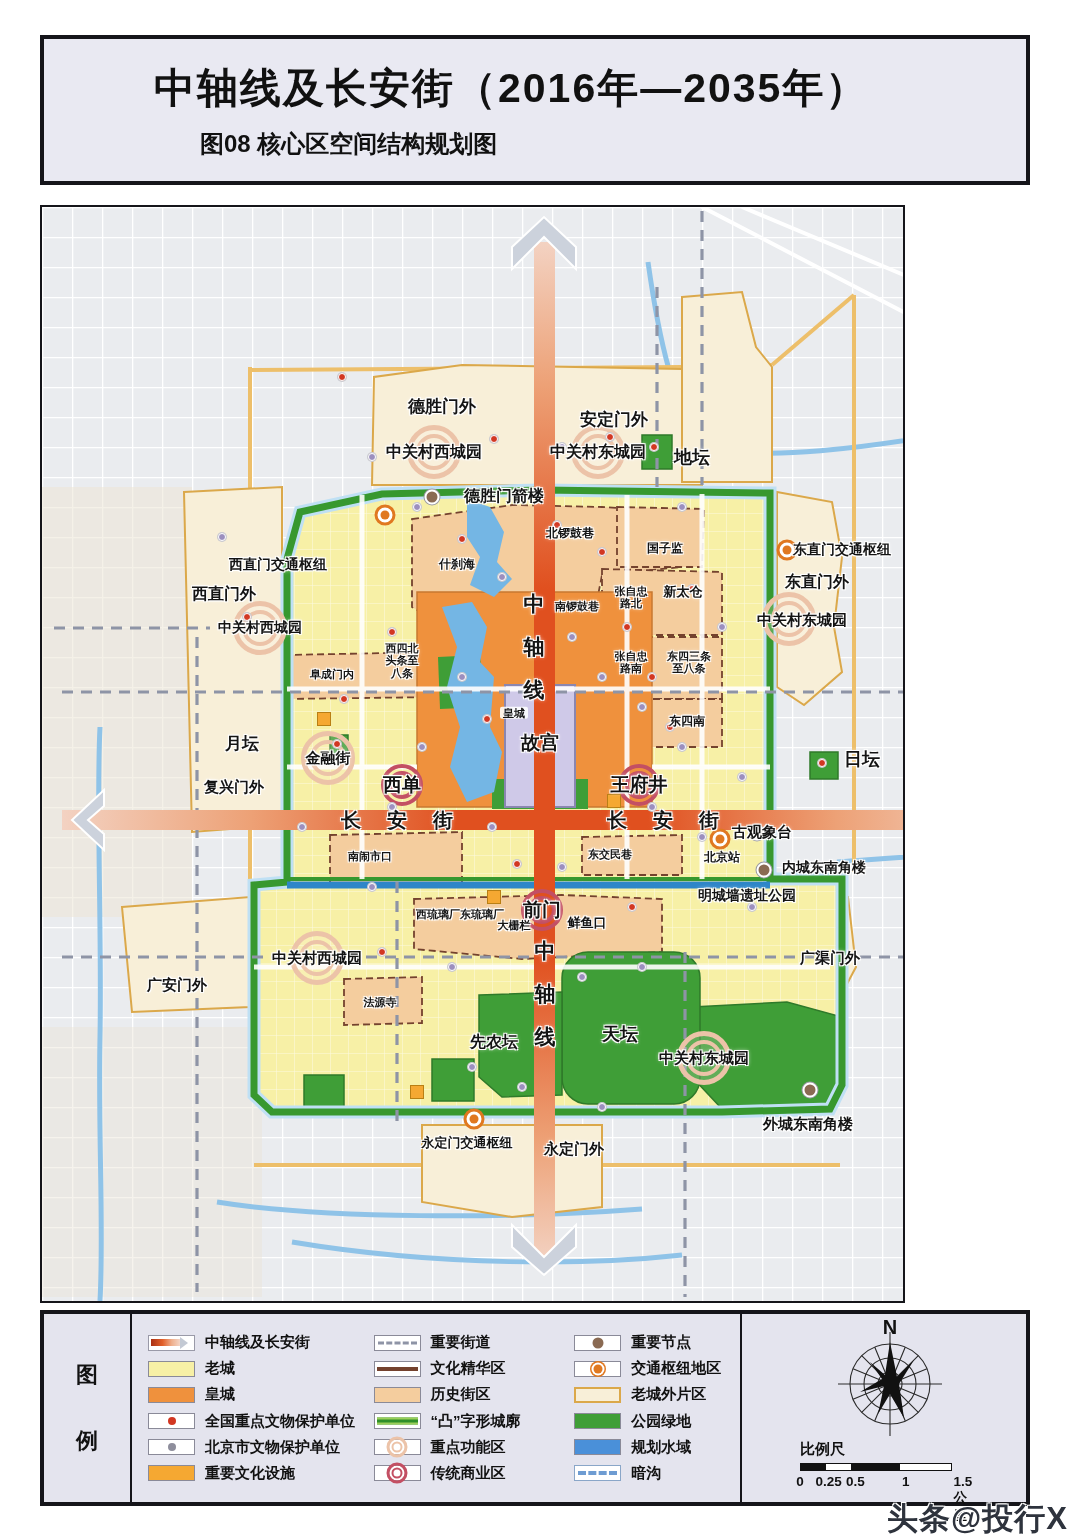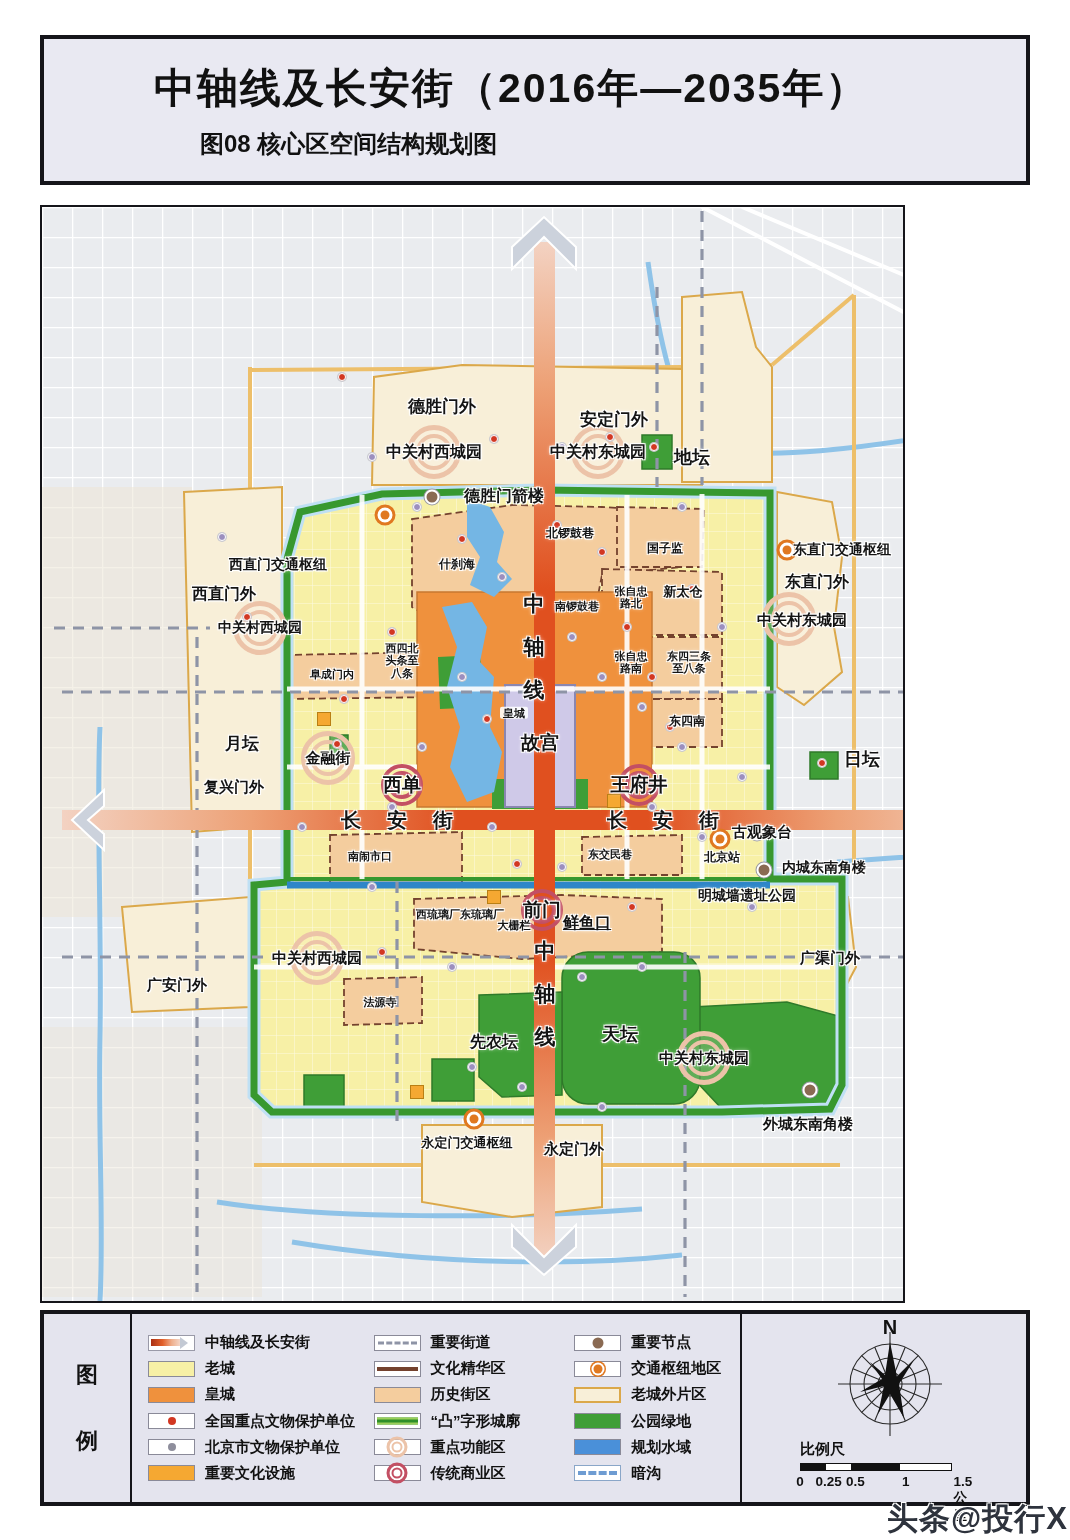--- a/index.html
+++ b/index.html
@@ -347,21 +347,21 @@
         <div class="map-label" style="left: 634px; top: 613px; font-size: 20px; letter-spacing: 26px;">长安街</div>
         <div class="map-label" style="left: 720px; top: 625px; font-size: 15px;">古观象台</div>
         <div class="map-label" style="left: 568px; top: 647px; font-size: 11px;">东交民巷</div>
         <div class="map-label" style="left: 680px; top: 651px; font-size: 12px;">北京站</div>
         <div class="map-label" style="left: 782px; top: 661px; font-size: 14px;">内城东南角楼</div>
         <div class="map-label" style="left: 328px; top: 649px; font-size: 11px;">南闹市口</div>
         <div class="map-label" style="left: 705px; top: 689px; font-size: 14px;">明城墙遗址公园</div>
         <div class="map-label" style="left: 500px; top: 703px; font-size: 19px;">前门</div>
         <div class="map-label" style="left: 418px; top: 707px; font-size: 11px;">西琉璃厂东琉璃厂</div>
         <div class="map-label" style="left: 472px; top: 718px; font-size: 11px;">大栅栏</div>
-        <div class="map-label" style="left: 545px; top: 716px; font-size: 16px; text-decoration: underline;">鲜鱼口</div>
+        <div class="map-label" style="left: 545px; top: 716px; font-size: 13px;">鲜鱼口</div>
         <div class="map-label" style="left: 275px; top: 751px; font-size: 15px;">中关村西城园</div>
         <div class="map-label" style="left: 135px; top: 780px; font-size: 15px; font-family: Liberation Mono, monospace;">广安门外</div>
         <div class="map-label" style="left: 338px; top: 795px; font-size: 11px;">法源寺</div>
         <div class="map-label" style="left: 788px; top: 751px; font-size: 15px;">广渠门外</div>
         <div class="map-label" style="left: 452px; top: 835px; font-size: 16px;">先农坛</div>
         <div class="map-label" style="left: 578px; top: 827px; font-size: 18px;">天坛</div>
         <div class="map-label" style="left: 662px; top: 851px; font-size: 15px;">中关村东城园</div>
         <div class="map-label" style="left: 766px; top: 917px; font-size: 15px;">外城东南角楼</div>
         <div class="map-label" style="left: 425px; top: 936px; font-size: 13px;">永定门交通枢纽</div>
         <div class="map-label" style="left: 532px; top: 942px; font-size: 15px;">永定门外</div>

